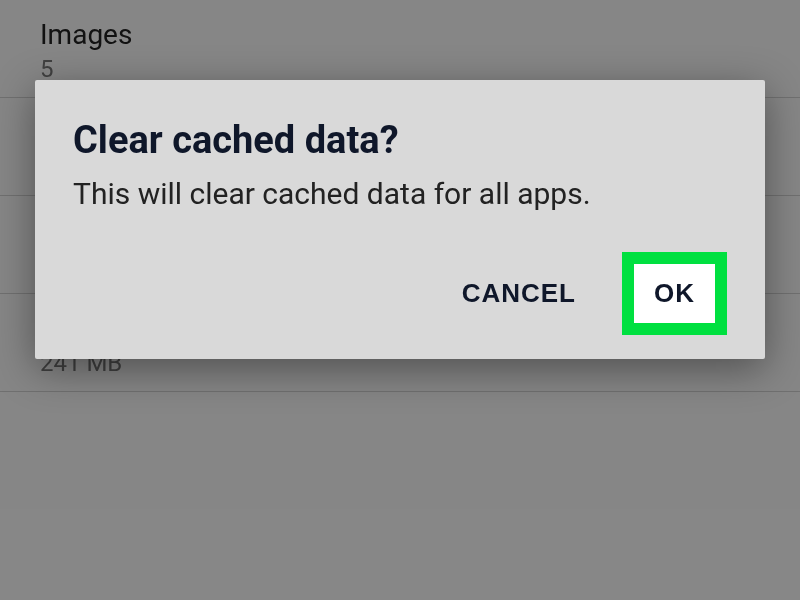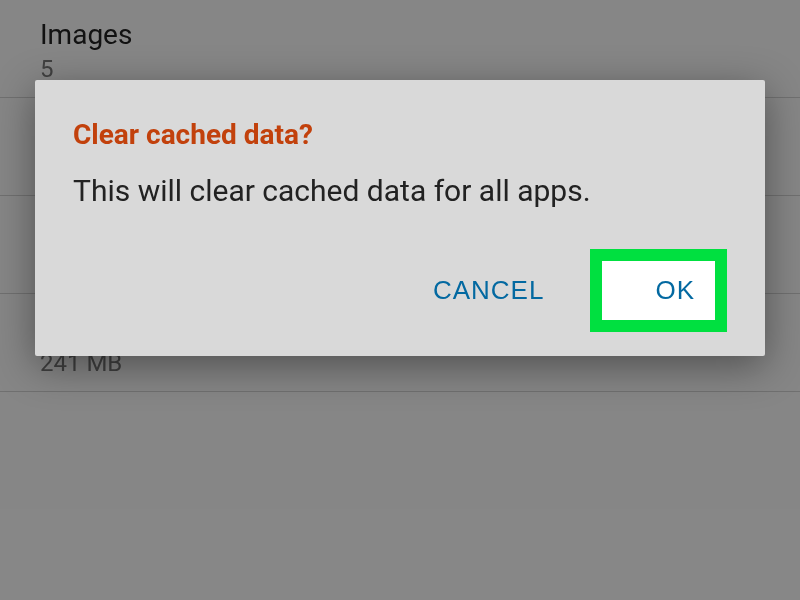--- a/index.html
+++ b/index.html
@@ -45,47 +45,46 @@
       position: absolute;
       top: 80px;
       left: 35px;
       width: 730px;
       background: #d9d9d9;
       box-shadow: 0 10px 40px rgba(0,0,0,0.4);
       border-radius: 2px;
       padding: 38px 38px 24px 38px;
     }
     .dialog-title {
-      font-size: 28px;
+      font-size: 38px;
       font-weight: 700;
-      color: #c2410c;
-      margin-bottom: 20px;
+      color: #0f172a;
+      margin-bottom: 12px;
     }
     .dialog-message {
       font-size: 30px;
       color: #222;
       line-height: 1.35;
       margin-bottom: 37px;
     }
     .dialog-actions {
       display: flex;
       justify-content: flex-end;
       align-items: center;
       gap: 40px;
     }
     .btn {
       font-size: 26px;
-      font-weight: 400;
+      font-weight: 700;
       letter-spacing: 1px;
-      color: #0369a1;
+      color: #0f172a;
       background: transparent;
       border: none;
       cursor: pointer;
       padding: 8px 6px;
-      margin-left: 33px;
     }
     
     .ok-highlight {
       background: #00e040;
       padding: 12px;
       display: inline-flex;
       align-items: center;
       justify-content: center;
     }
     .ok-inner {

